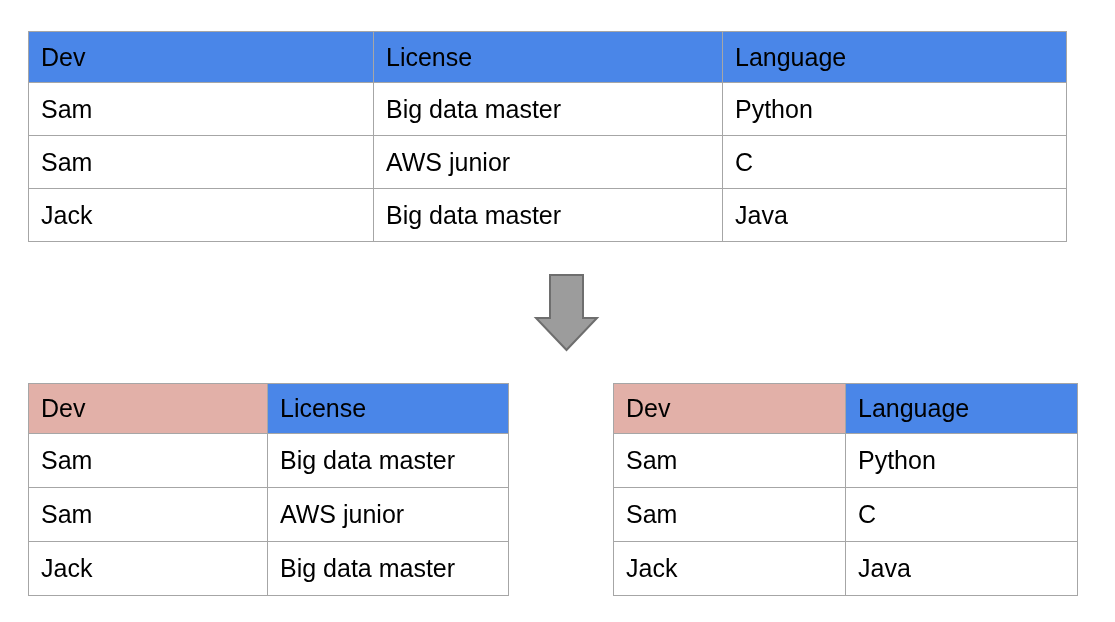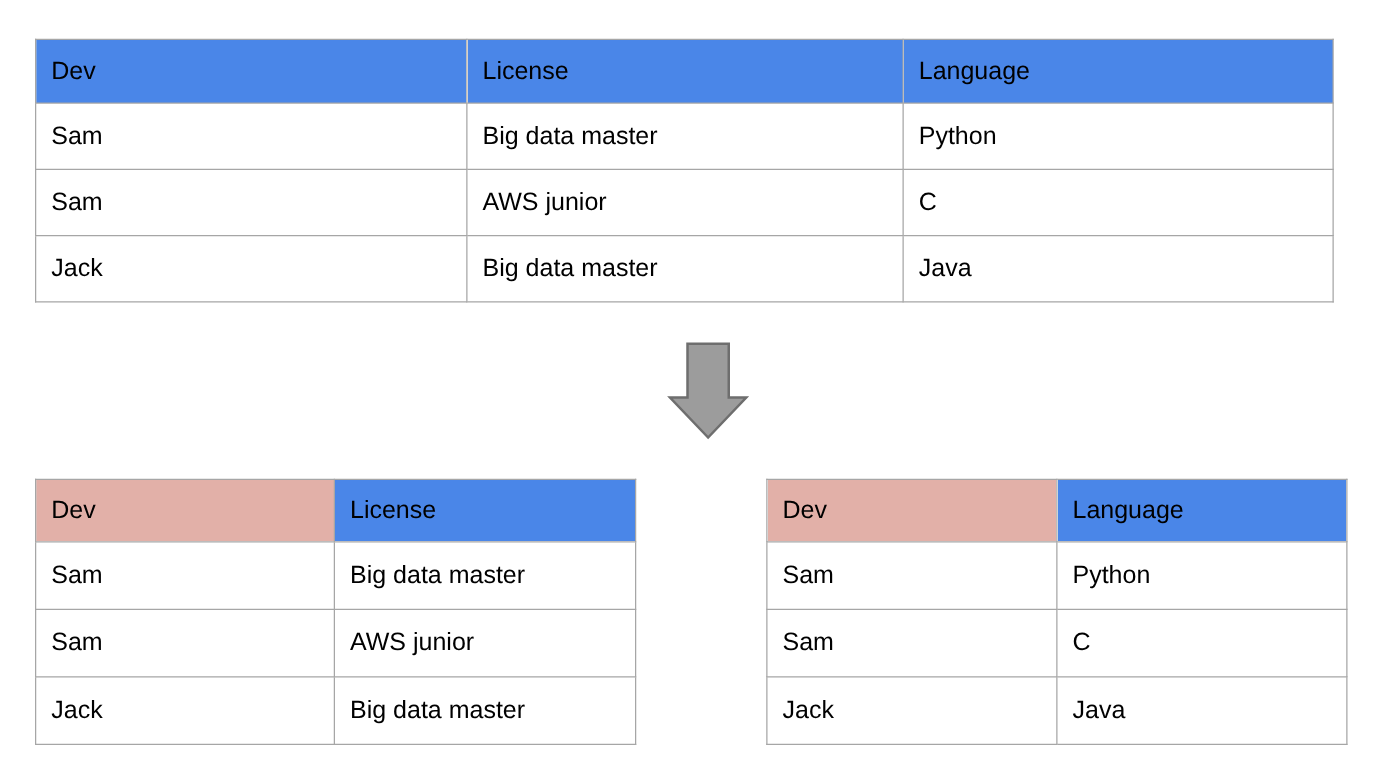--- a/index.html
+++ b/index.html
@@ -14,21 +14,21 @@
   .canvas {
     position: relative;
     width: 1115px;
     height: 622px;
     background: #ffffff;
   }
   table.tbl {
     position: absolute;
     border-collapse: collapse;
     table-layout: fixed;
-    font-size: 20px;
+    font-size: 25px;
     color: #000000;
   }
   table.tbl th, table.tbl td {
     border: 1px solid #a6a6a6;
     padding: 0 0 0 12px;
     text-align: left;
     vertical-align: middle;
     font-weight: 400;
     white-space: nowrap;
     overflow: hidden;

